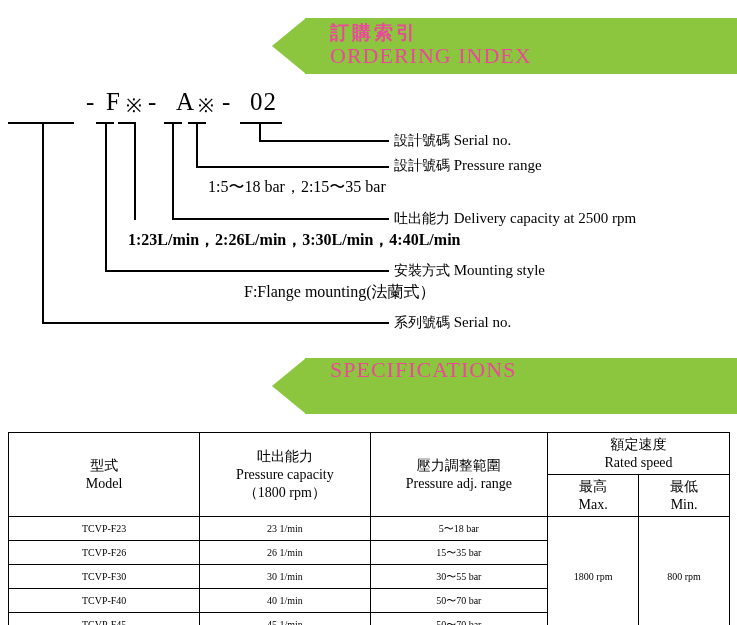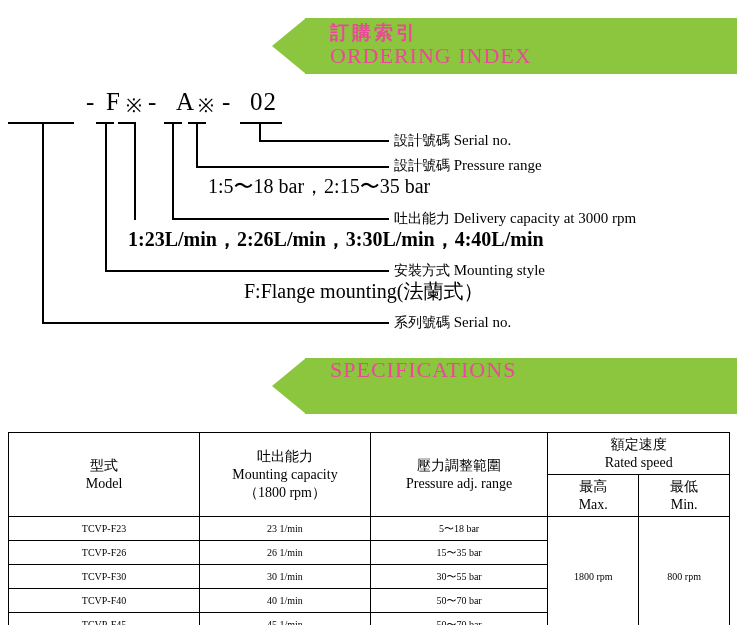--- a/index.html
+++ b/index.html
@@ -116,21 +116,21 @@
   .note .cn {
     font-family: "DejaVu Sans", sans-serif;
     font-size: 14px;
   }
   .note .en {
     font-family: "Liberation Serif", serif;
     font-size: 15px;
   }
   .note .sub {
     font-family: "Liberation Serif", serif;
-    font-size: 20px;
+    font-size: 16px;
     display: block;
   }
 
   
   #spec-table {
     position: absolute;
     left: 8px;
     top: 432px;
     width: 722px;
     border-collapse: collapse;
@@ -218,21 +218,21 @@
 </div>
 
 <div class="note" style="left:394px; top:155px;">
   <span class="cn">設計號碼</span>
   <span class="en">Pressure range</span>
   <span class="sub" style="margin-left:-186px;">1:5〜18 bar，2:15〜35 bar</span>
 </div>
 
 <div class="note" style="left:394px; top:208px;">
   <span class="cn">吐出能力</span>
-  <span class="en">Delivery capacity at 3000 rpm</span>
+  <span class="en">Delivery capacity at 2500 rpm</span>
   <span class="sub" style="margin-left:-266px;font-weight:bold;">1:23L/min，2:26L/min，3:30L/min，4:40L/min</span>
 </div>
 
 <div class="note" style="left:394px; top:260px;">
   <span class="cn">安裝方式</span>
   <span class="en">Mounting style</span>
   <span class="sub" style="margin-left:-150px;">F:Flange mounting(法蘭式）</span>
 </div>
 
 <div class="note" style="left:394px; top:312px;">
@@ -250,21 +250,21 @@
 
 <table id="spec-table">
   <thead>
     <tr>
       <th class="col-model" rowspan="2">
         <span class="hdr-cn">型式</span>
         <span class="hdr-en">Model</span>
       </th>
       <th class="col-cap" rowspan="2">
         <span class="hdr-cn">吐出能力</span>
-        <span class="hdr-en">Mounting capacity</span>
+        <span class="hdr-en">Pressure capacity</span>
         <span class="hdr-en">（1800 rpm）</span>
       </th>
       <th class="col-press" rowspan="2">
         <span class="hdr-cn">壓力調整範圍</span>
         <span class="hdr-en">Pressure adj. range</span>
       </th>
       <th colspan="2">
         <span class="hdr-cn">額定速度</span>
         <span class="hdr-en">Rated speed</span>
       </th>

